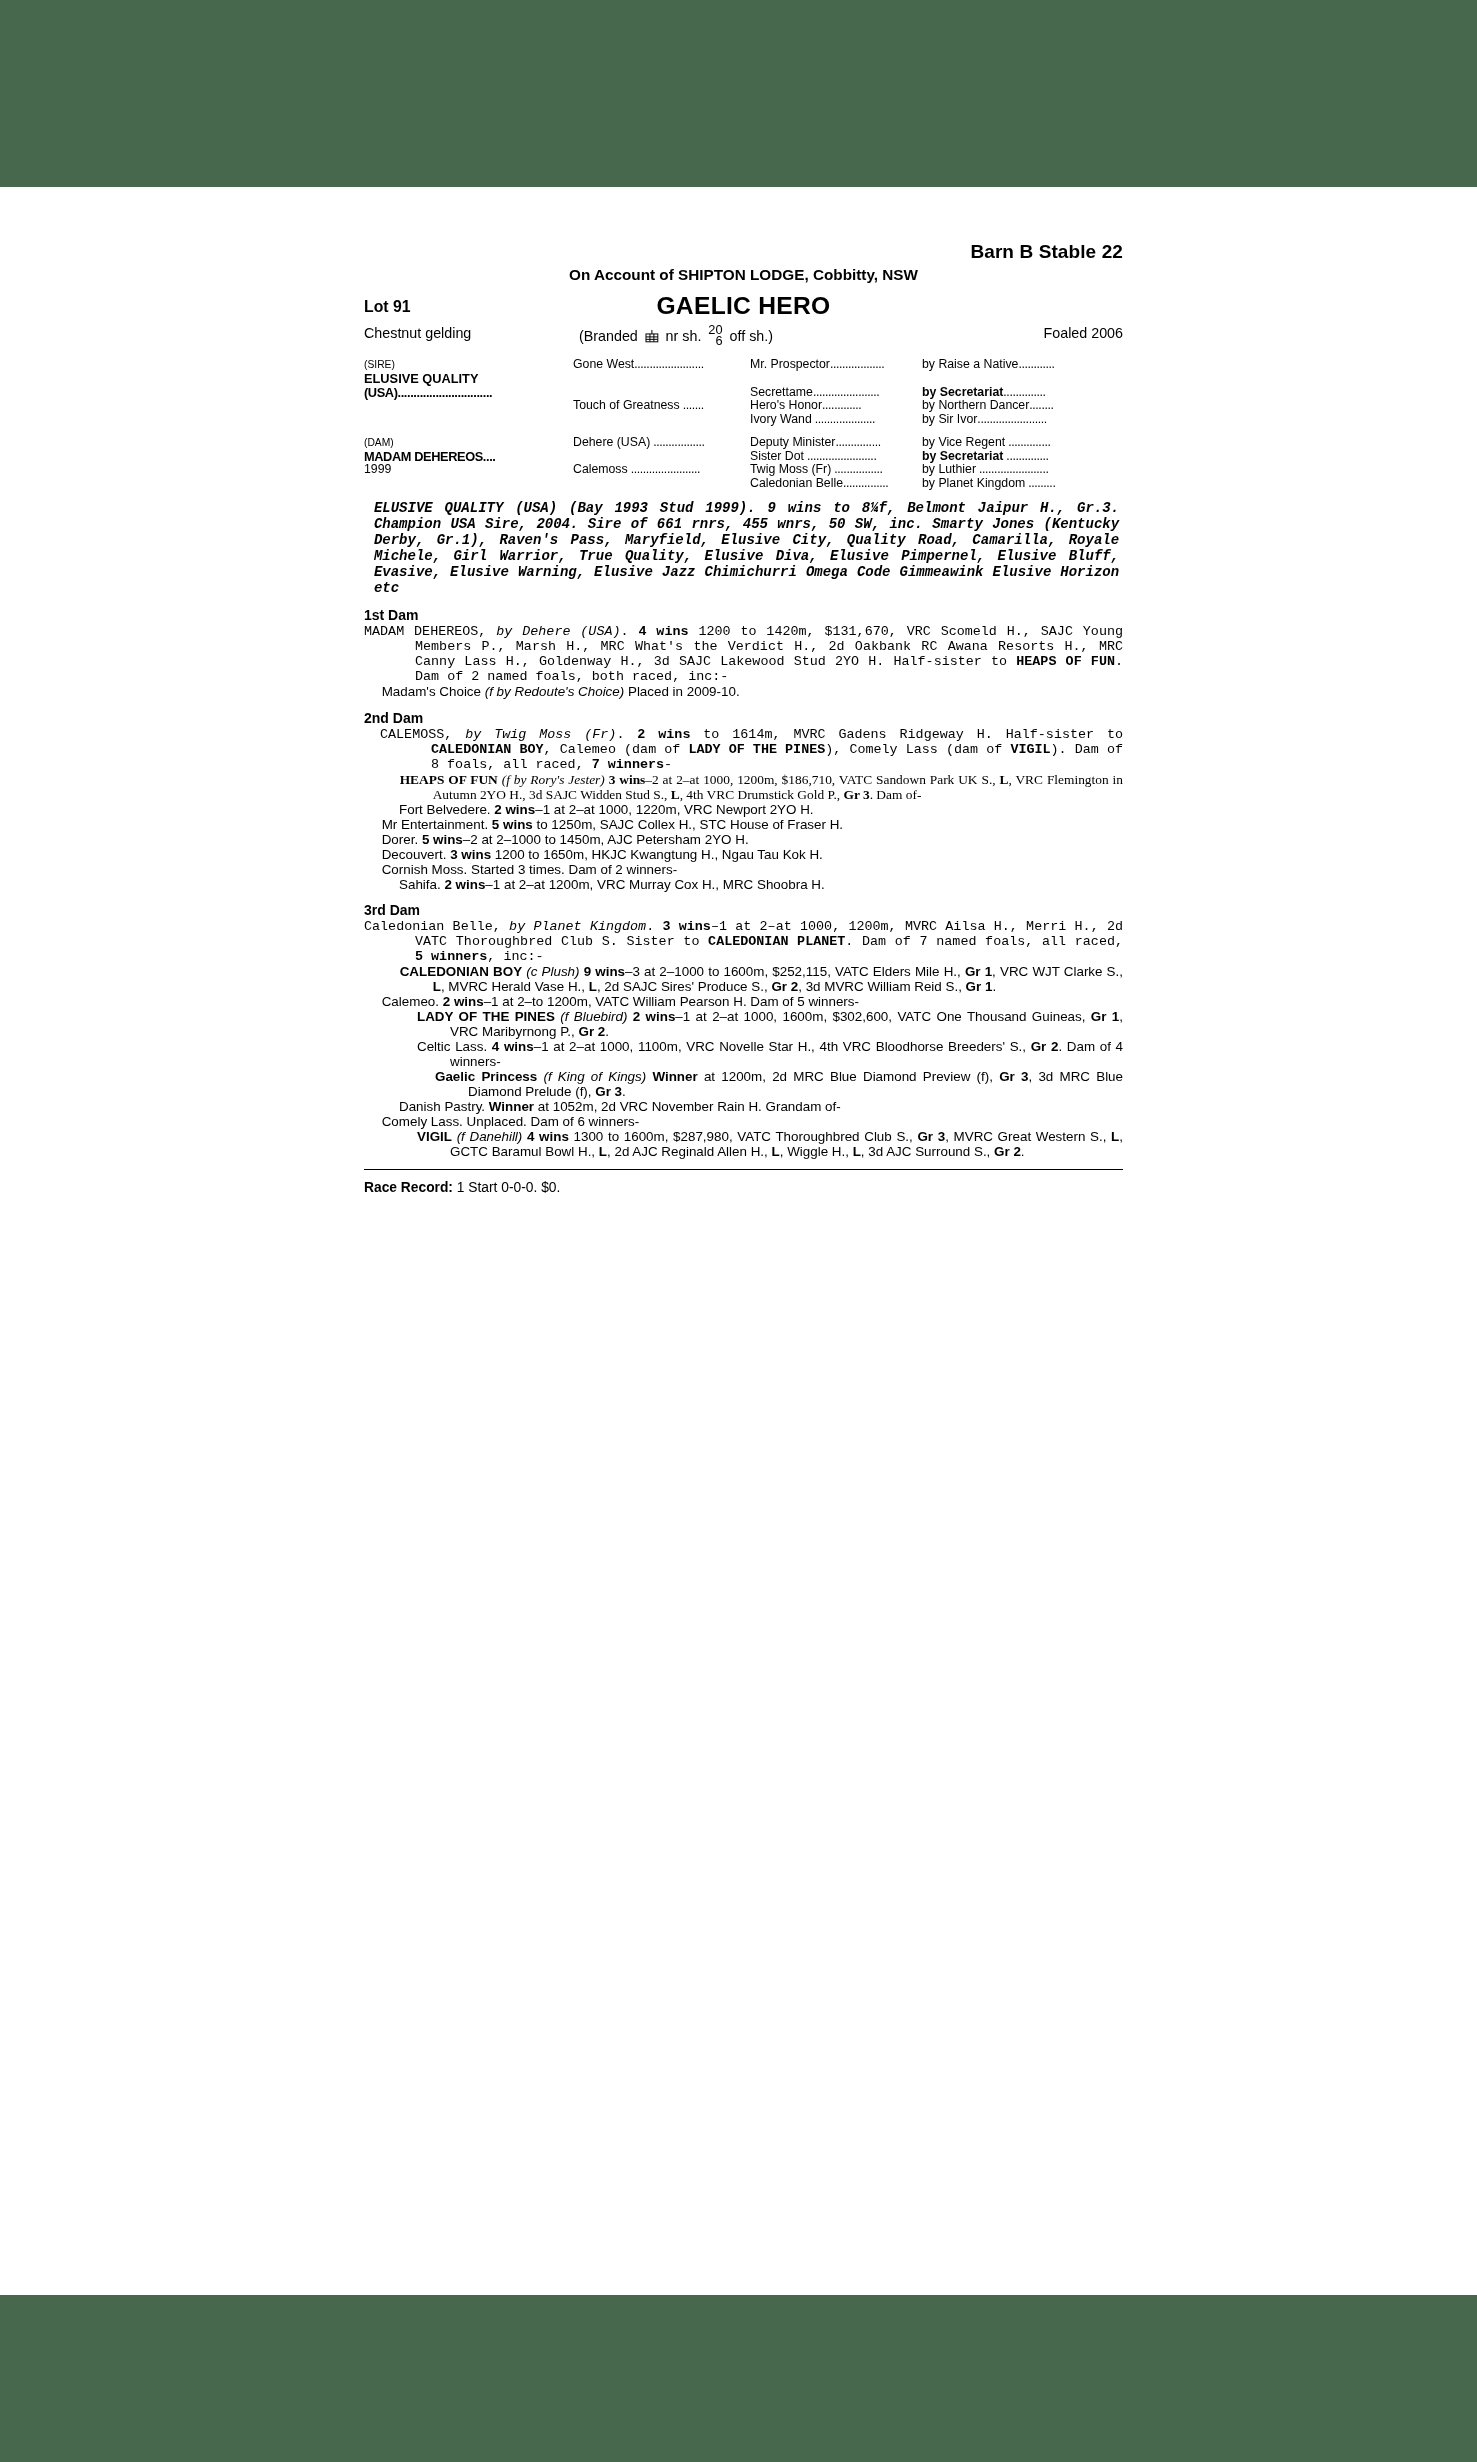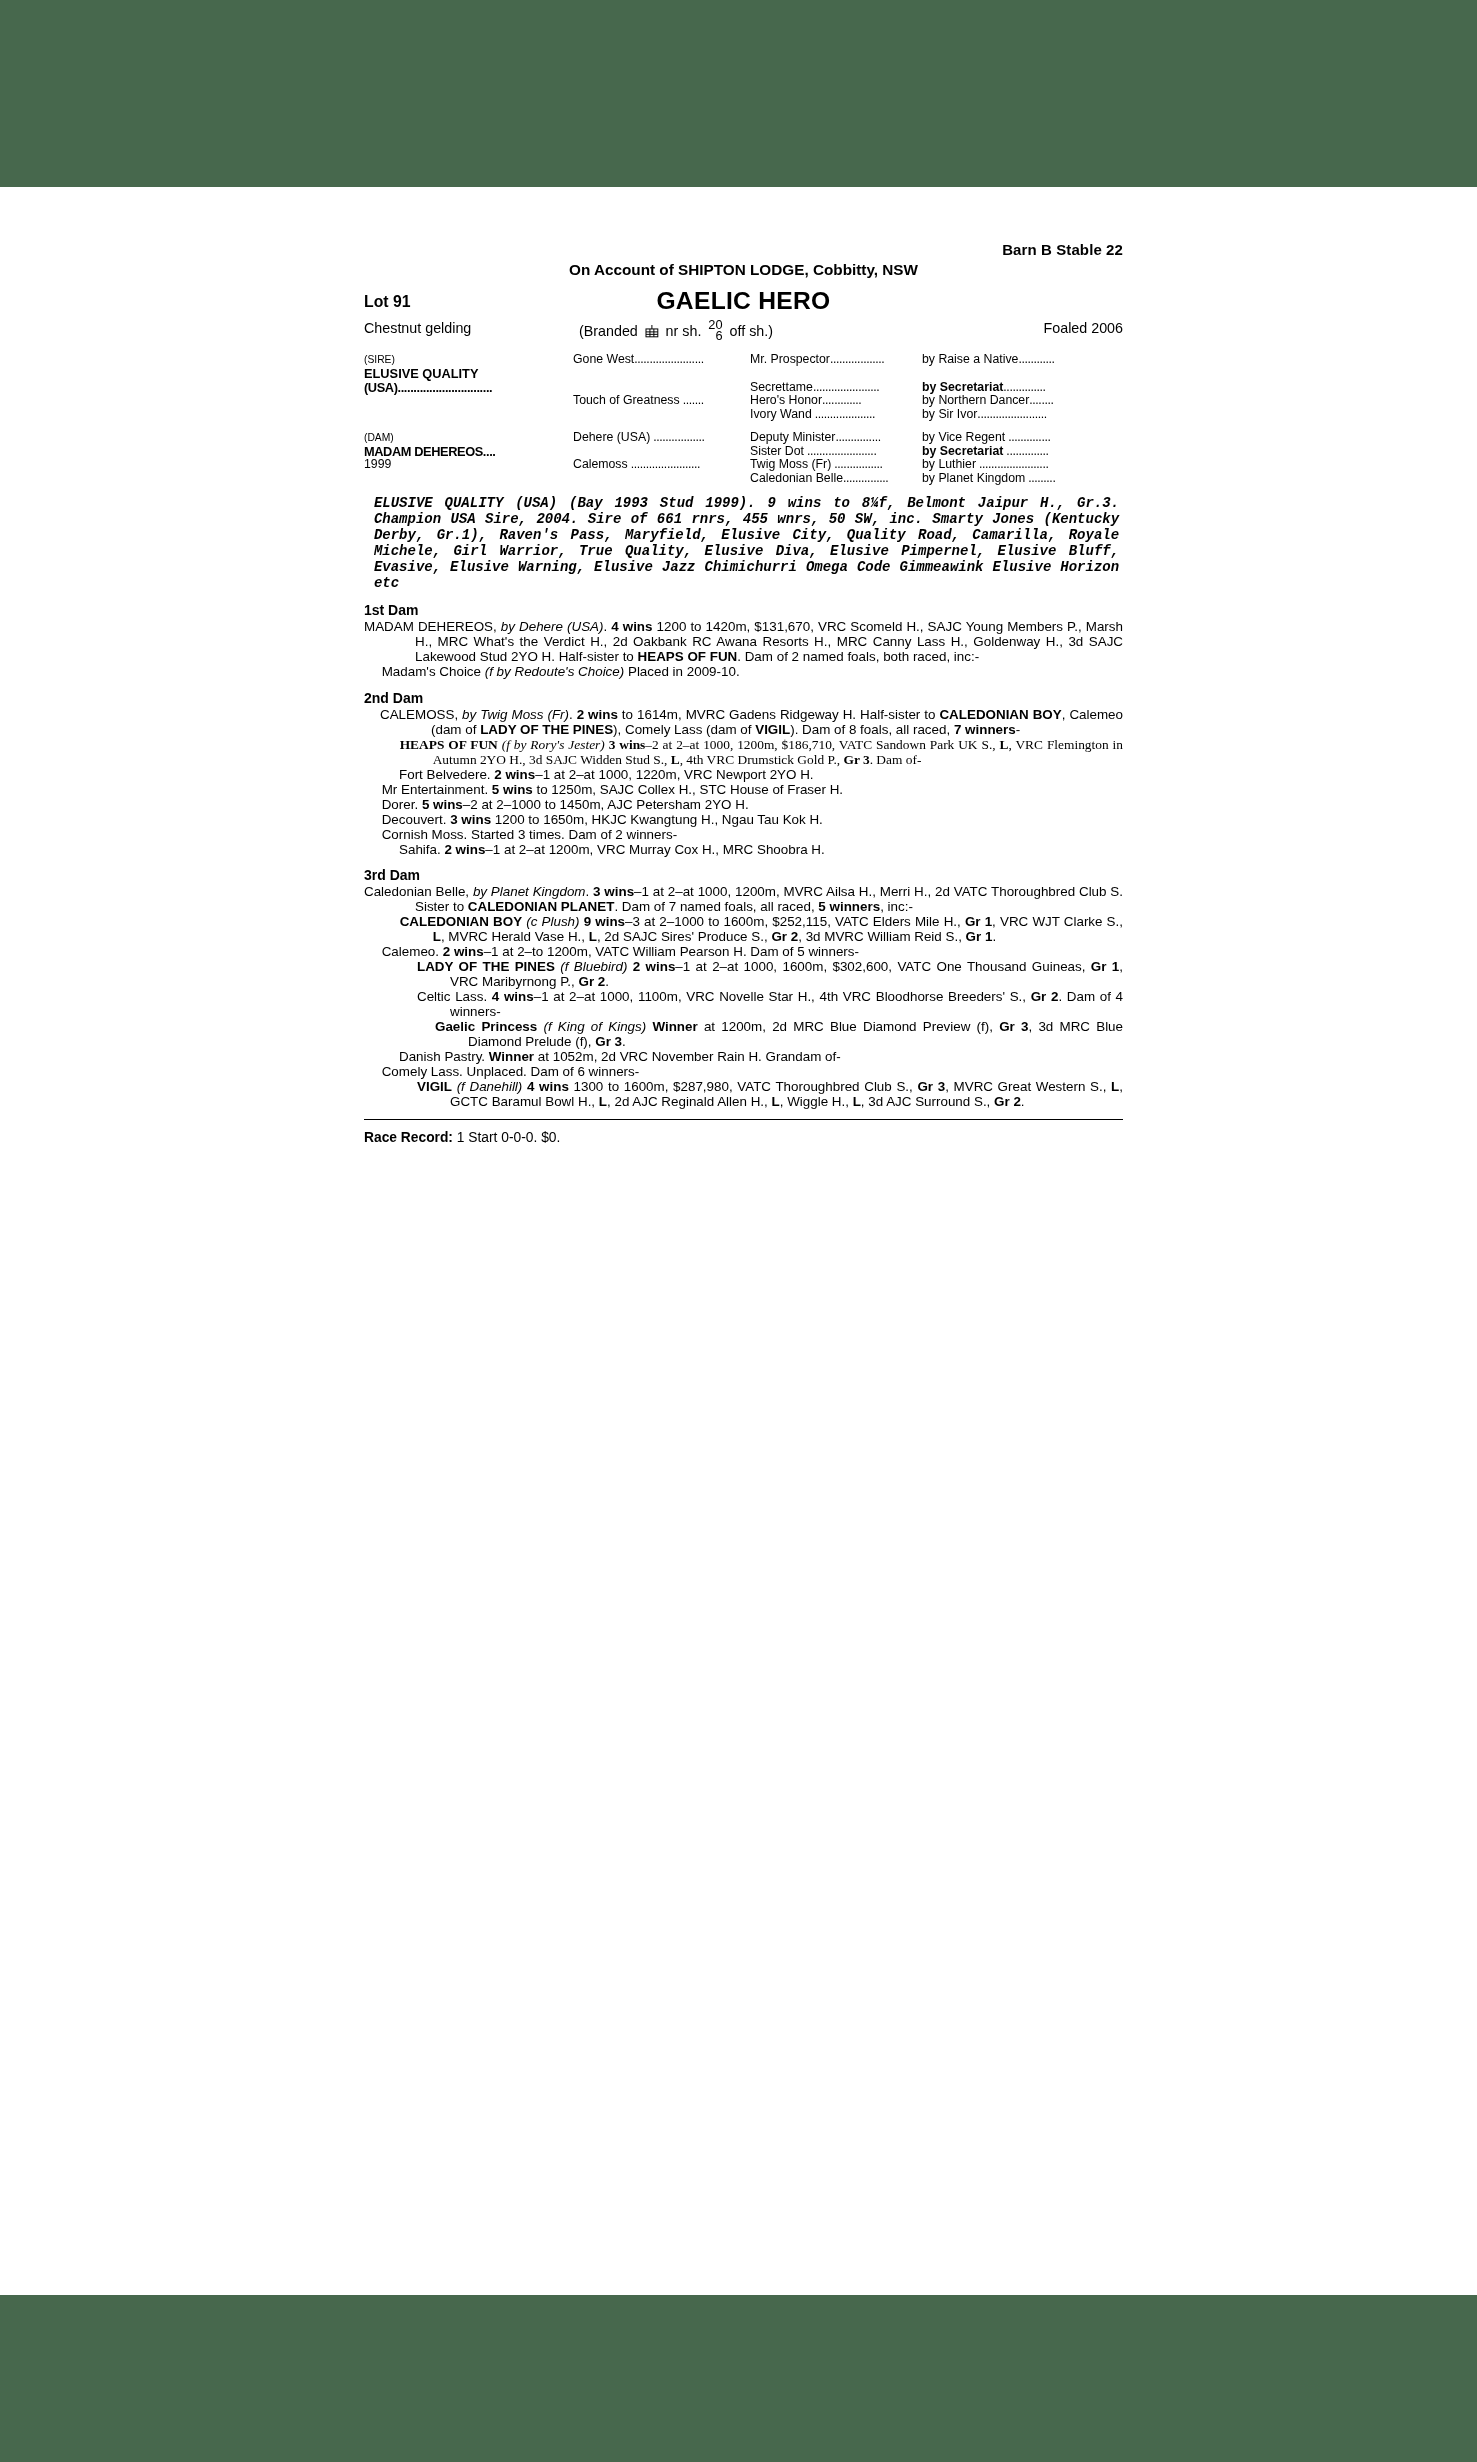--- a/index.html
+++ b/index.html
@@ -18,21 +18,21 @@
   }
   .sheet{
     position:absolute;
     left:364px; top:54px;
     width:759px;
   }
   
   .barn{
     text-align:right;
     font-weight:bold;
-    font-size:15px;
+    font-size:19px;
     color:#000;
     letter-spacing:0.1px;
   }
   .account{
     text-align:center;
     font-weight:bold;
     font-size:15.3px;
     margin-top:3px;
   }
   .lotrow{
@@ -116,21 +116,21 @@
     font-weight:bold;
     font-size:14px;
     margin-top:10.8px;
     margin-bottom:1px;
   }
   .para{
     font-size:13.4px;
     line-height:15px;
     text-align:justify;
   }
-  .ind1{margin-left:0px;}
+  .ind1{margin-left:0px;font-family:Liberation Mono, monospace;}
   .ind2{margin-left:17.7px;}
   .ind3{margin-left:35px;}
   .ind4{margin-left:53px;}
   .hang1{padding-left:51px;text-indent:-51px;}
   .hang2{padding-left:51px;text-indent:-33px;}
   .rule{
     border-top:1.2px solid #000;
     margin-top:9.9px;
   }
   .racerec{

